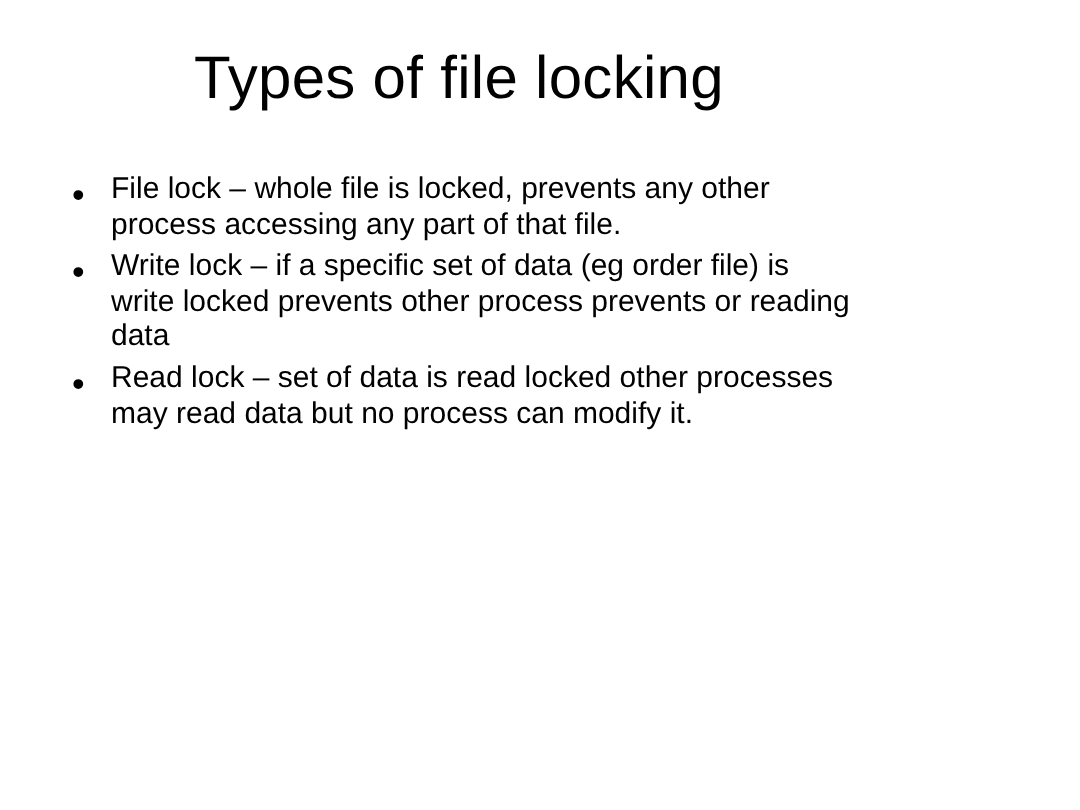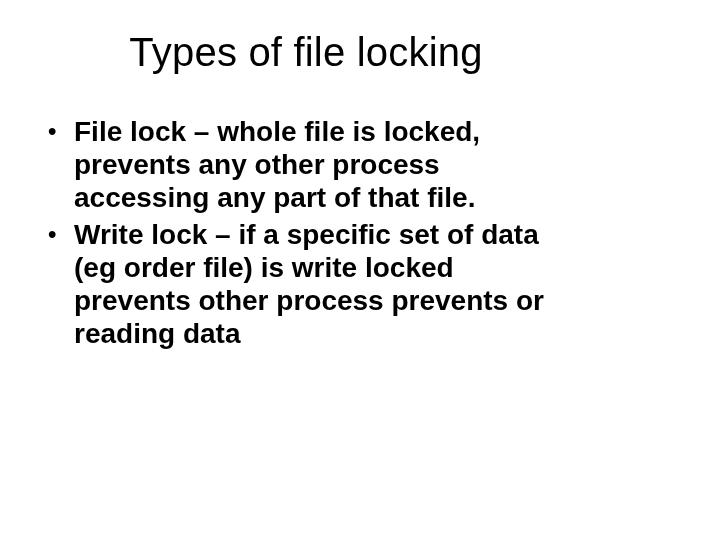--- a/index.html
+++ b/index.html
@@ -25,37 +25,38 @@
     margin: 10px 0 40px 0;
     letter-spacing: 0.2px;
   }
   ul.bullets {
     list-style: none;
     margin: 0;
     padding: 0 0 0 6px;
   }
   ul.bullets > li {
     position: relative;
-    font-size: 28px;
+    font-size: 20px;
     line-height: 1.18;
     padding-left: 28px;
     margin: 0 0 4px 0;
-    font-weight: 700;
+    font-weight: 400;
   }
   ul.bullets > li::before {
     content: "•";
     position: absolute;
     left: 2px;
     top: 0;
     font-size: 24px;
     line-height: 1.3;
   }
 </style>
 </head>
 <body>
 
 <div class="slide">
   <div class="title">Types of file locking</div>
   <ul class="bullets">
     <li>File lock – whole file is locked, prevents any other process accessing any part of that file.</li>
     <li>Write lock – if a specific set of data (eg order file) is write locked prevents other process prevents or reading data</li>
+    <li>Read lock – set of data is read locked other processes may read data but no process can modify it.</li>
   </ul>
 </div>
 
 </body></html>

